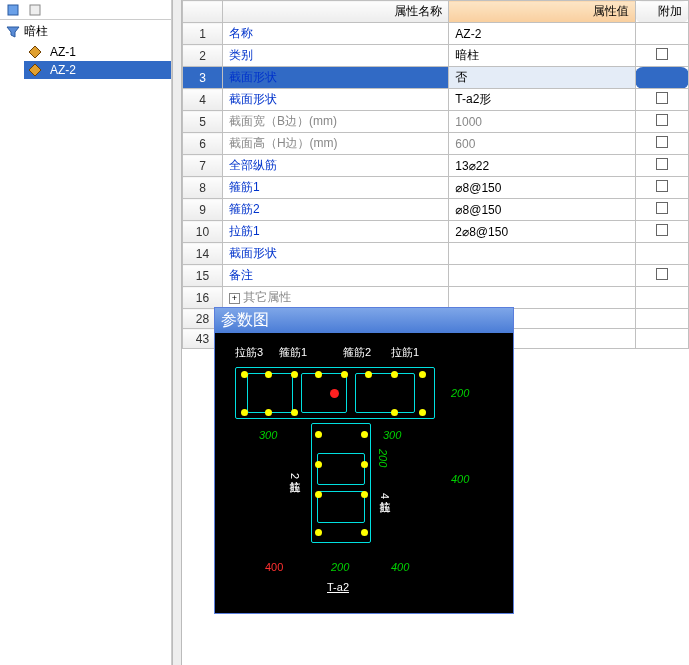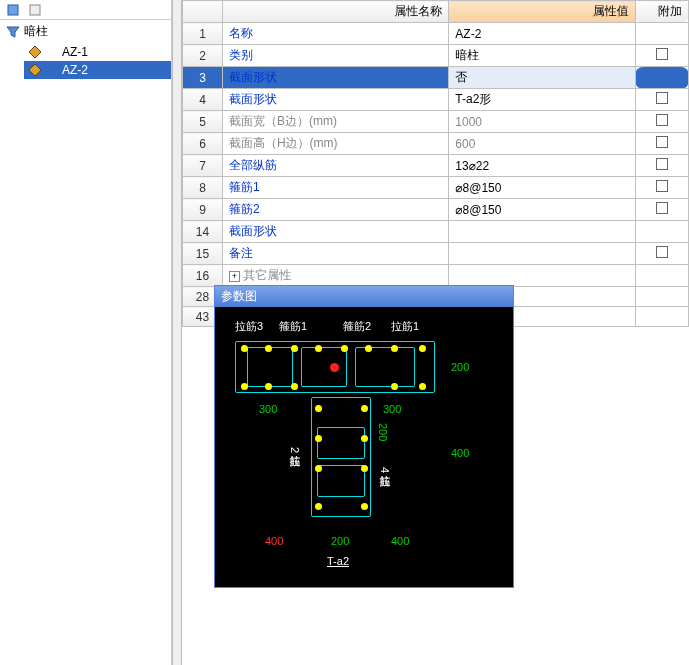--- a/index.html
+++ b/index.html
@@ -30,21 +30,21 @@
       padding: 3px 6px;
       display: flex;
       align-items: center;
       gap: 4px;
     }
     .tree {
       padding-left: 24px;
     }
     .tree-item {
       display: flex;
-      gap: 20px;
+      gap: 8px;
       padding: 2px 4px;
       cursor: pointer;
     }
     .tree-item.selected {
       background: #316ac5;
       color: #fff;
     }
     .tree-item:not(.selected) { color: #000; }
     .gutter {
       width: 10px;
@@ -95,31 +95,31 @@
     .diagram-wrap {
       margin-top: -42px;
       margin-left: 32px;
       width: 300px;
       border: 1px solid #5a7edc;
     }
     .diagram-title {
       background: linear-gradient(#7ea6e8,#4a7cd6);
       color: #fff;
       padding: 2px 6px;
-      font-size: 12px;
+      font-size: 16px;
     }
     .diagram-body {
       background: #000;
       height: 280px;
       position: relative;
       color: #fff;
       font-size: 11px;
     }
     .dlabel { position:absolute; white-space: nowrap; }
-    .dim-green { color: #00d000; }
+    .dim-green { color: #00d000; font-style: italic; }
     .dim-red { color: #ff3030; }
     .rb { width:7px; height:7px; background: #ffff00; border-radius:50%; position:absolute; }
     .rd { width:9px; height:9px; background: #ff2020; border-radius:50%; position:absolute; }
     .vbox { position:absolute; border:1px solid #00e0e0; border-radius:2px; }
   </style>
 </head>
 <body>
 
 <div class="left-pane">
   <div class="left-toolbar">
@@ -223,20 +223,26 @@
           <td class="col-val"><span class="">⌀8@150</span></td>
           <td class="col-add"><span class="chk"></span></td>
         </tr>
         <tr>
           <td class="row-num">9</td>
           <td class="col-name"><span class="link-text">箍筋2</span></td>
           <td class="col-val"><span class="">⌀8@150</span></td>
           <td class="col-add"><span class="chk"></span></td>
         </tr>
         <tr>
+          <td class="row-num">10</td>
+          <td class="col-name"><span class="link-text">拉筋1</span></td>
+          <td class="col-val"><span class="">2⌀8@150</span></td>
+          <td class="col-add"><span class="chk"></span></td>
+        </tr>
+        <tr>
           <td class="row-num">14</td>
           <td class="col-name"><span class="link-text">截面形状</span></td>
           <td class="col-val"><span class=""></span></td>
           <td class="col-add"></td>
         </tr>
         <tr>
           <td class="row-num">15</td>
           <td class="col-name"><span class="link-text">备注</span></td>
           <td class="col-val"><span class=""></span></td>
           <td class="col-add"><span class="chk"></span></td>

